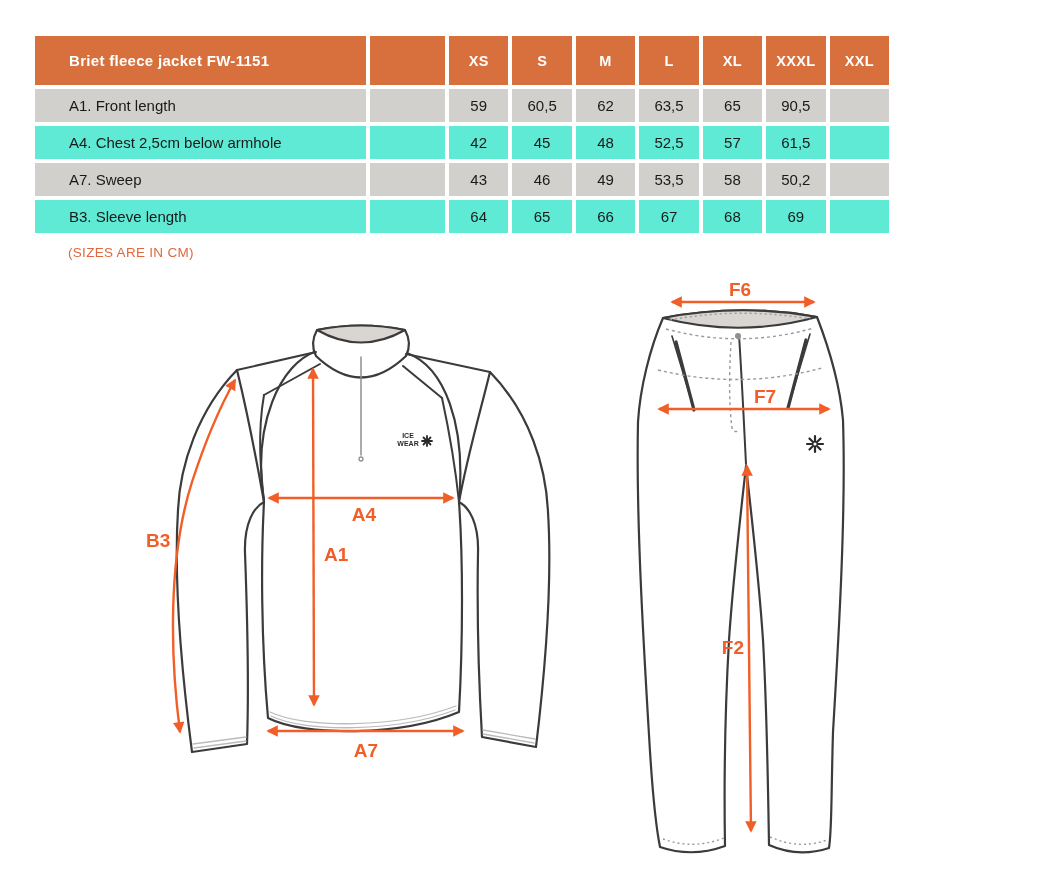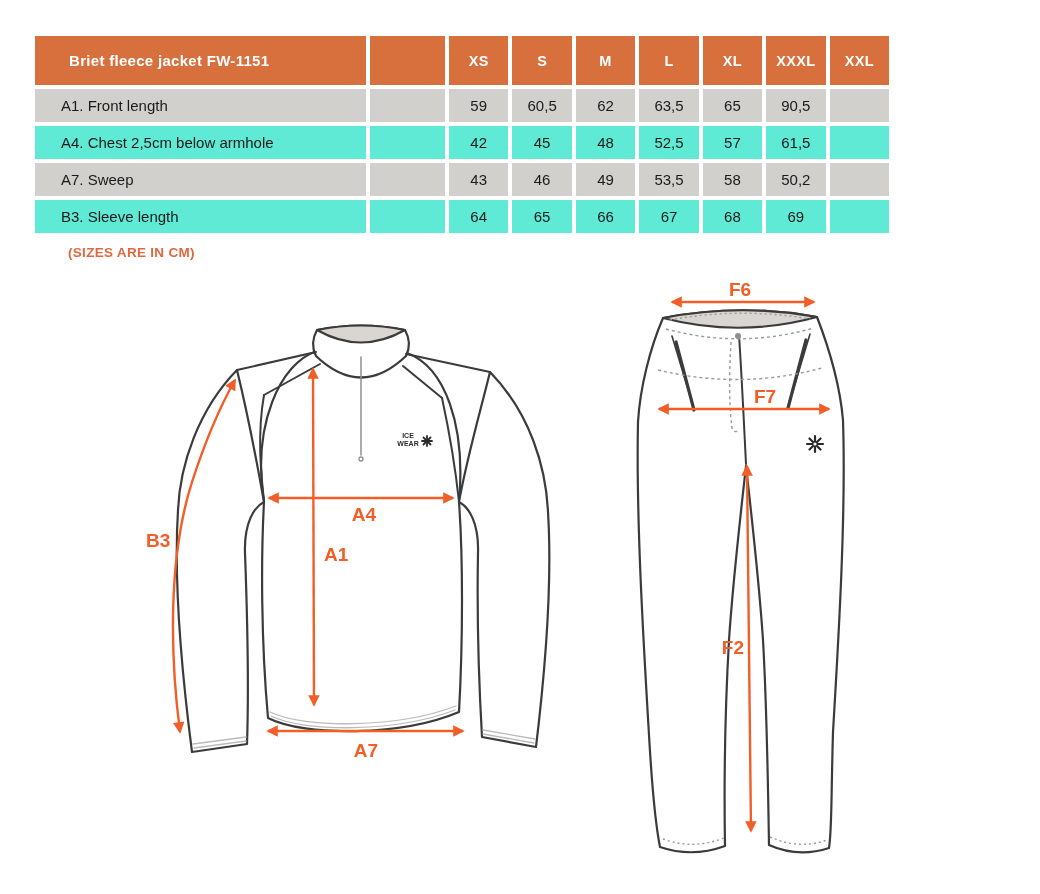--- a/index.html
+++ b/index.html
@@ -18,26 +18,26 @@
   }
   .hcell{
     background:#D8703E;color:#ffffff;font-weight:bold;font-size:14.5px;
     display:flex;align-items:center;justify-content:center;letter-spacing:.3px;
   }
   .hcell.title{justify-content:flex-start;padding-left:34px;font-size:15px;}
   .cell{
     display:flex;align-items:center;justify-content:center;
     font-size:15px;color:#1a1a1a;
   }
-  .cell.label{justify-content:flex-start;padding-left:26px;}
+  .cell.label{justify-content:flex-start;padding-left:34px;}
   .row-dark{background:#D1D0CD;}
   .row-light{background:#5eead4;}
   .note{
     position:absolute;left:68px;top:245px;
-    color:#E0683F;font-size:13.5px;font-weight:bold;letter-spacing:.3px;
+    color:#E0683F;font-size:13.5px;font-weight:normal;letter-spacing:.3px;
   }
   svg text{font-family:"Liberation Sans","DejaVu Sans",sans-serif;}
   .mlabel{fill:#F15E27;font-size:19px;font-weight:bold;}
   .jacket-svg{position:absolute;left:140px;top:295px;}
   .pants-svg{position:absolute;left:630px;top:280px;}
 </style>
 </head>
 <body>
 
 <div class="size-table">

